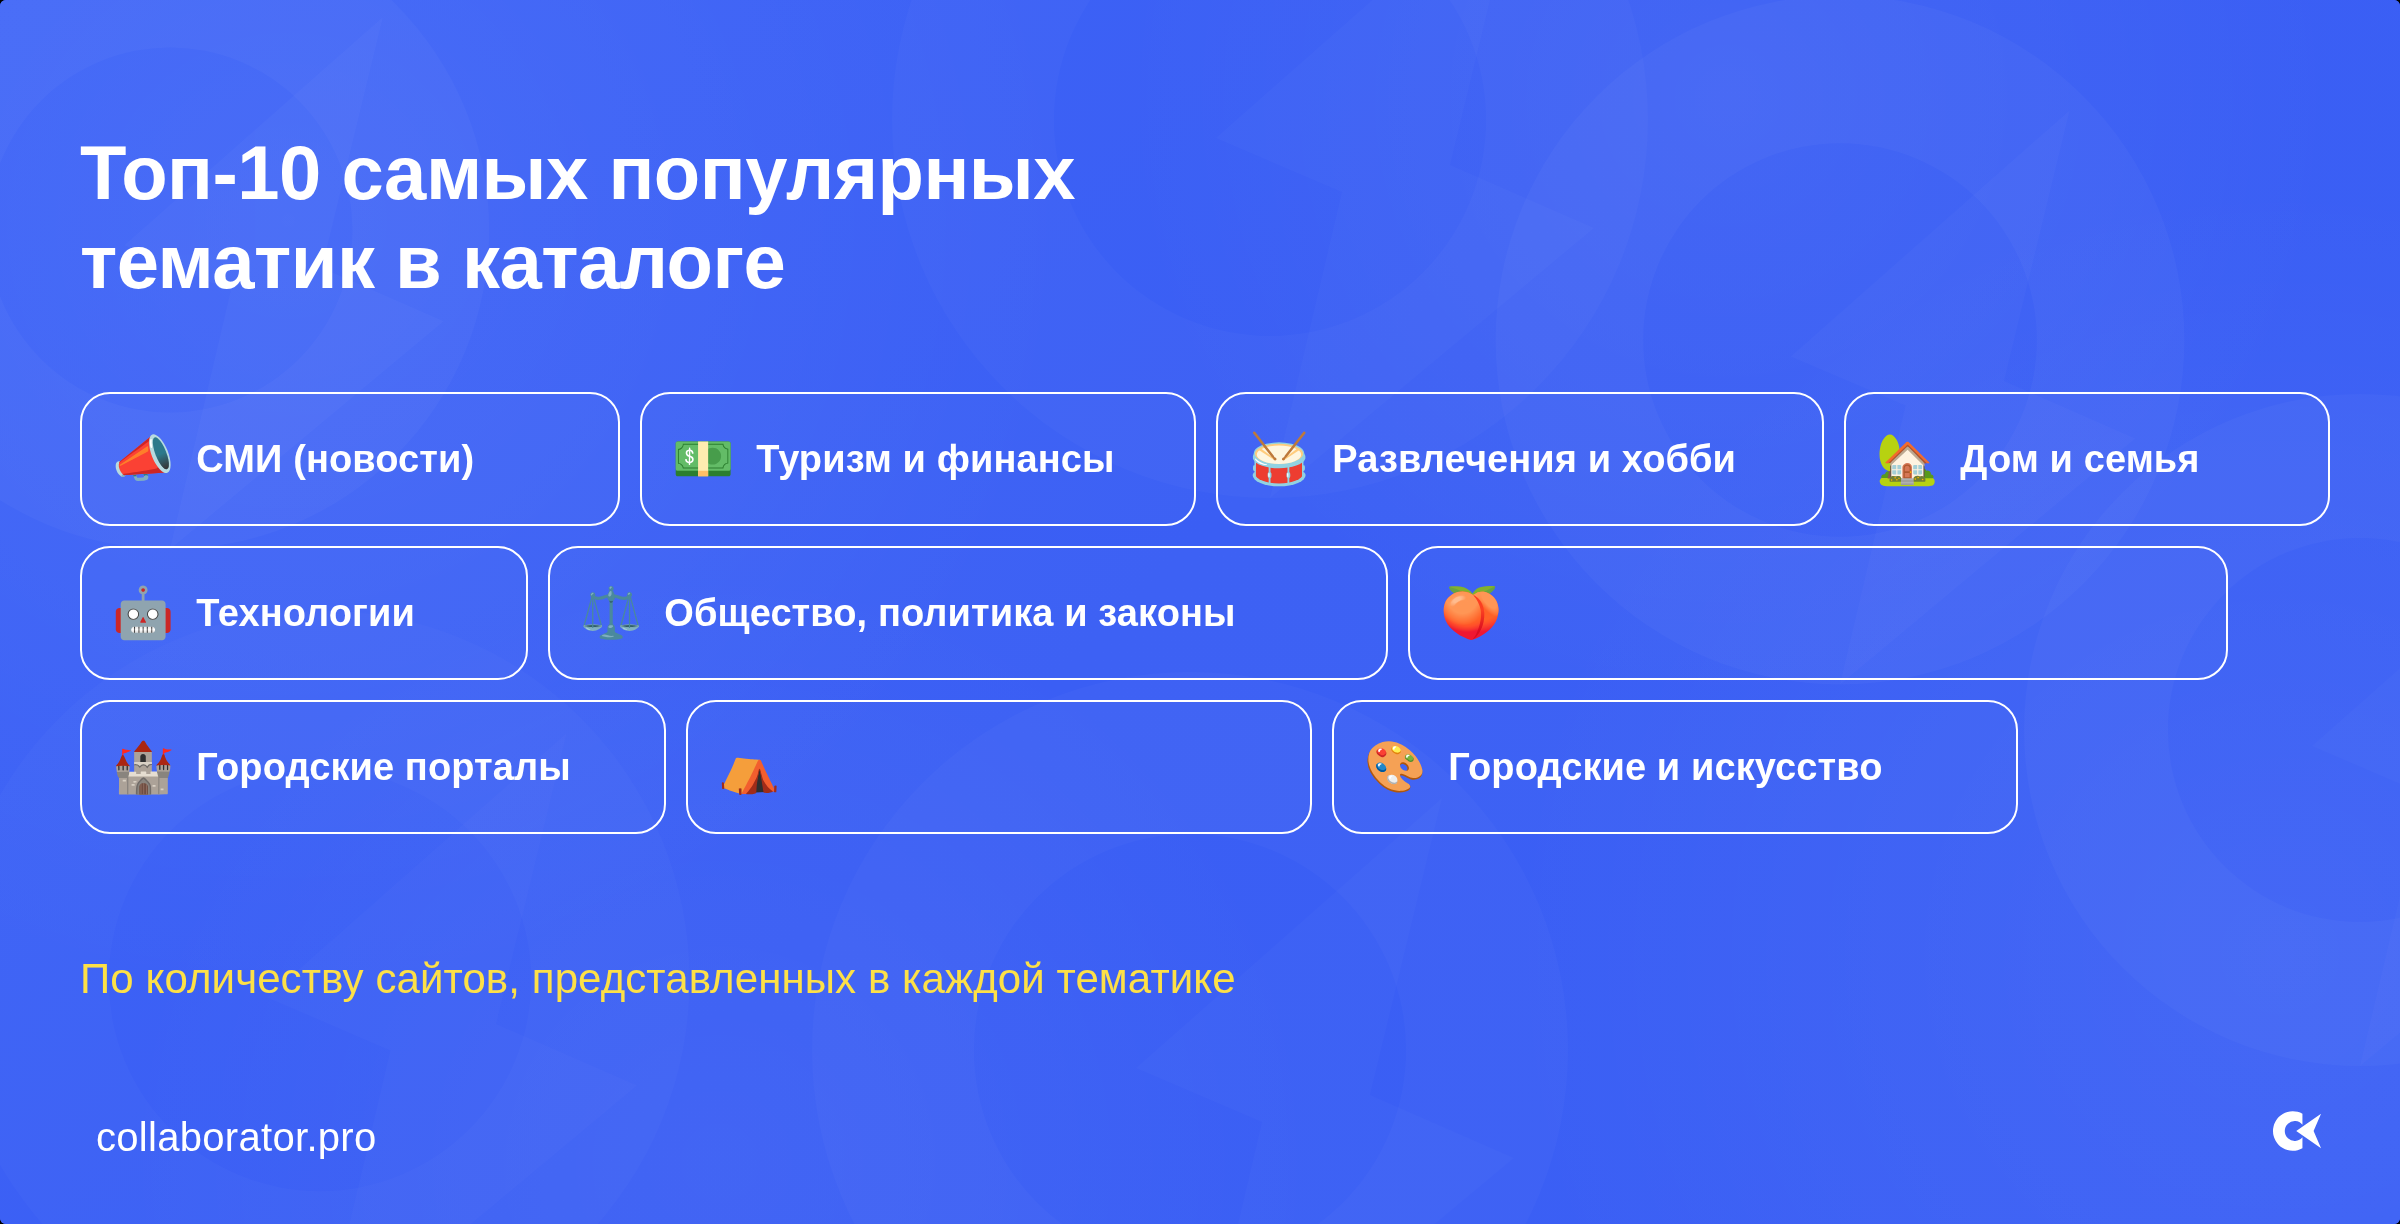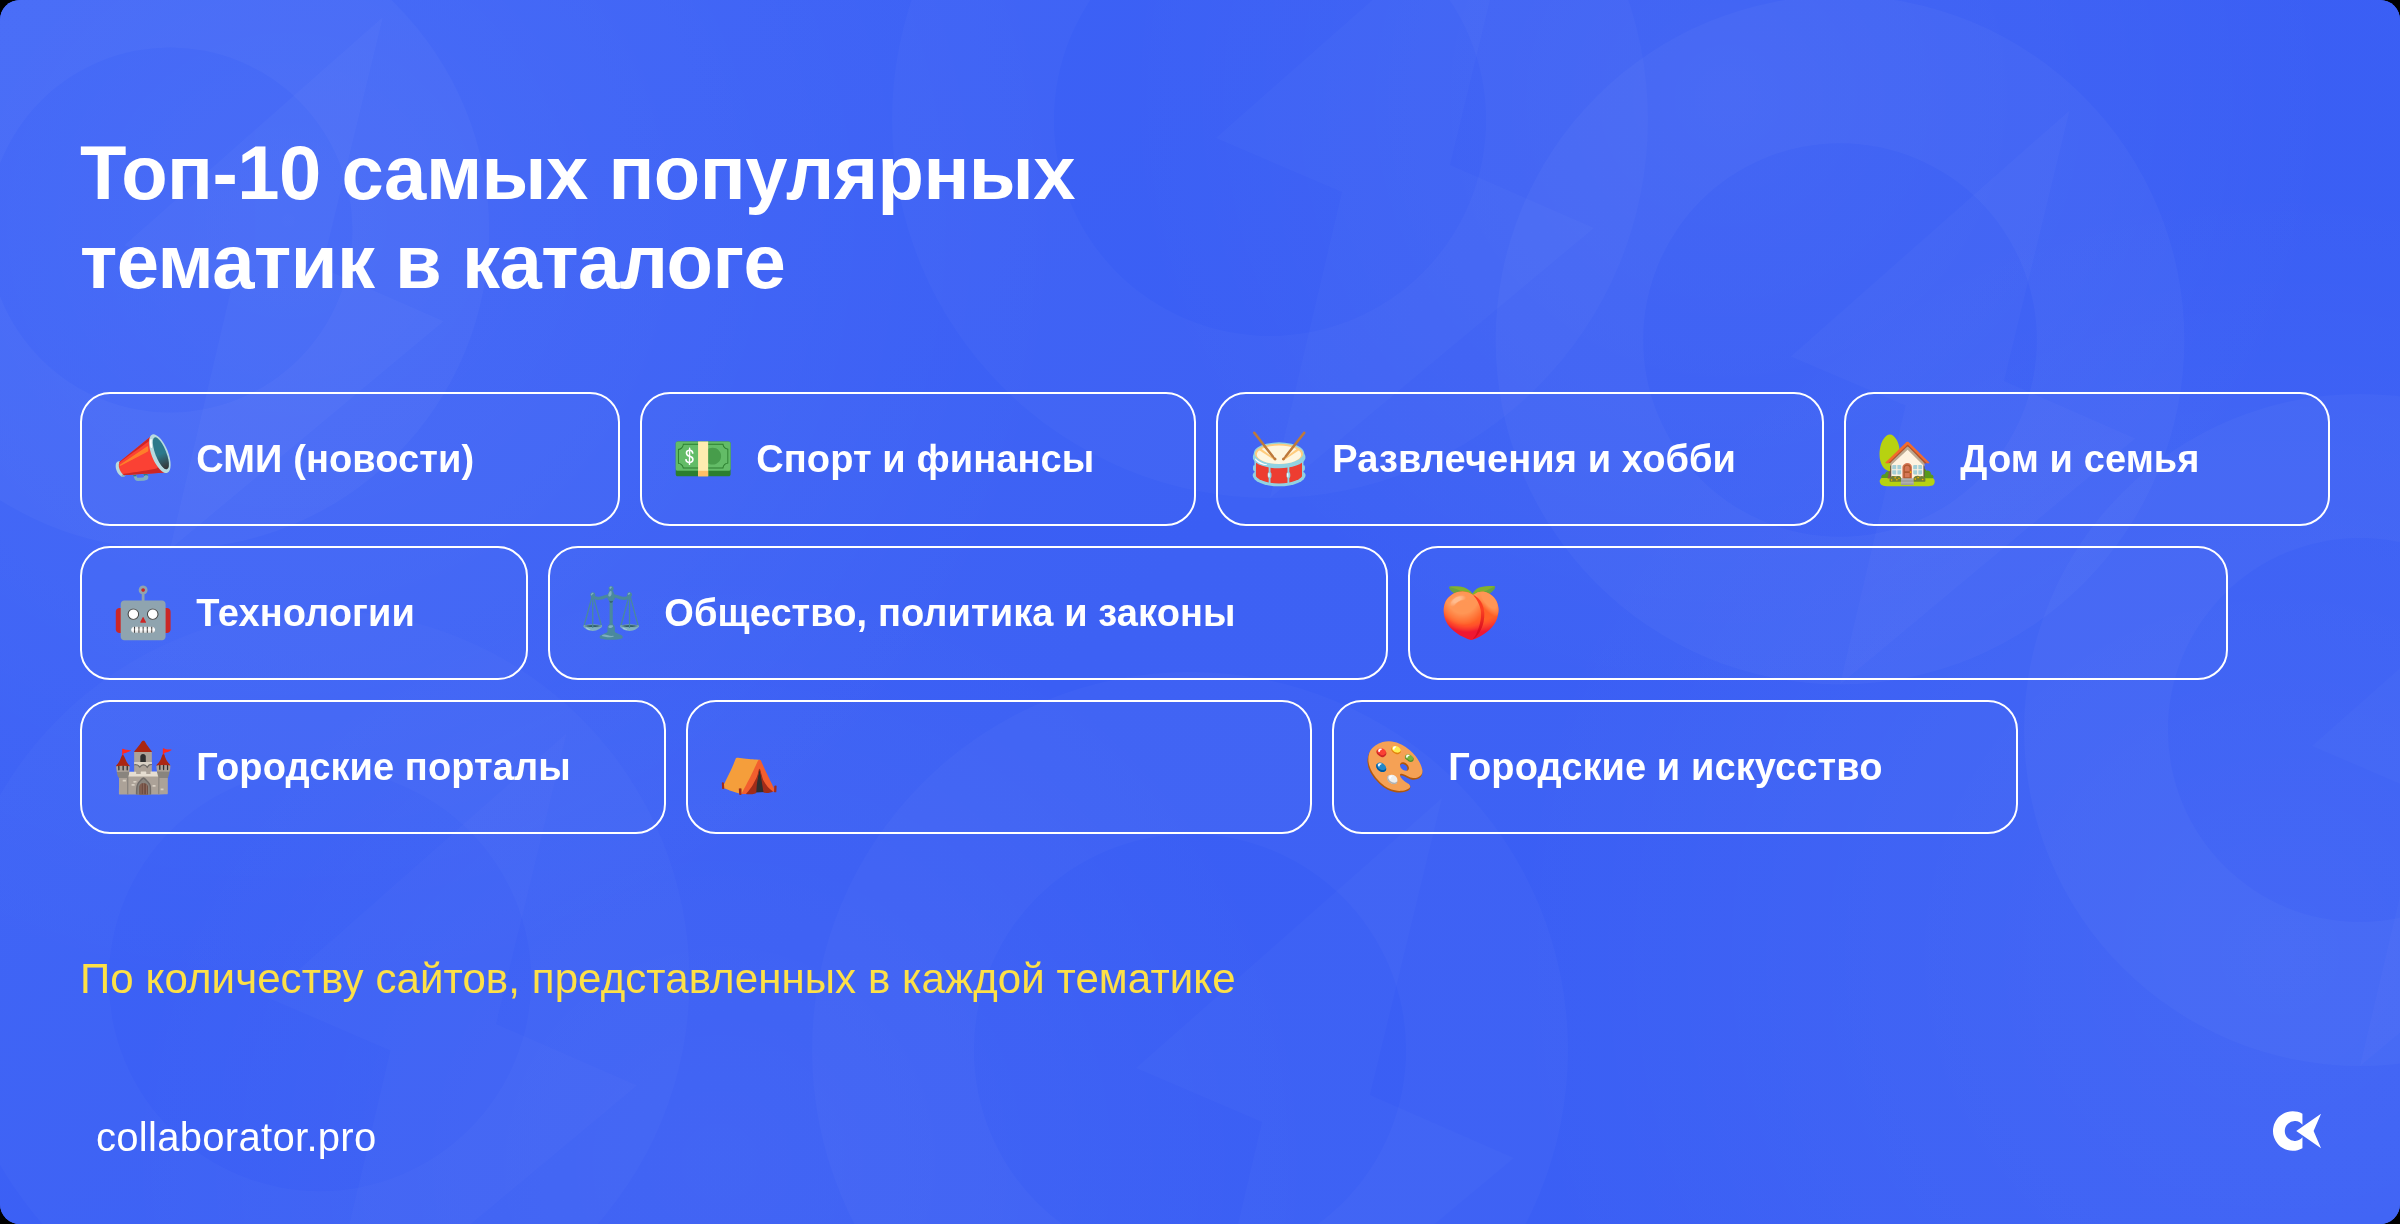--- a/index.html
+++ b/index.html
@@ -12,21 +12,21 @@
     width: 2400px;
     height: 1224px;
     overflow: hidden;
     font-family: "Liberation Sans", sans-serif;
   }
 
   #poster {
     position: relative;
     width: 2400px;
     height: 1224px;
-    border-radius: 20px;
+    border-radius: 6px;
     overflow: hidden;
     background: #3d63f6;
     box-sizing: border-box;
   }
 
   
   .bg-layer {
     position: absolute;
     inset: 0;
     pointer-events: none;
@@ -185,21 +185,21 @@
 тематик в каталоге</h1>
 
   <div class="chips" id="chips-container">
       <div class="chip-row">
         <div class="chip" style="width: 540px;">
           <span class="chip-emoji">📣</span>
           <span class="chip-label">СМИ (новости)</span>
         </div>
         <div class="chip" style="width: 556px;">
           <span class="chip-emoji">💵</span>
-          <span class="chip-label">Спорт и финансы</span>
+          <span class="chip-label">Туризм и финансы</span>
         </div>
         <div class="chip" style="width: 608px;">
           <span class="chip-emoji">🥁</span>
           <span class="chip-label">Развлечения и хобби</span>
         </div>
         <div class="chip" style="width: 486px;">
           <span class="chip-emoji">🏡</span>
           <span class="chip-label">Дом и семья</span>
         </div>
       </div>

